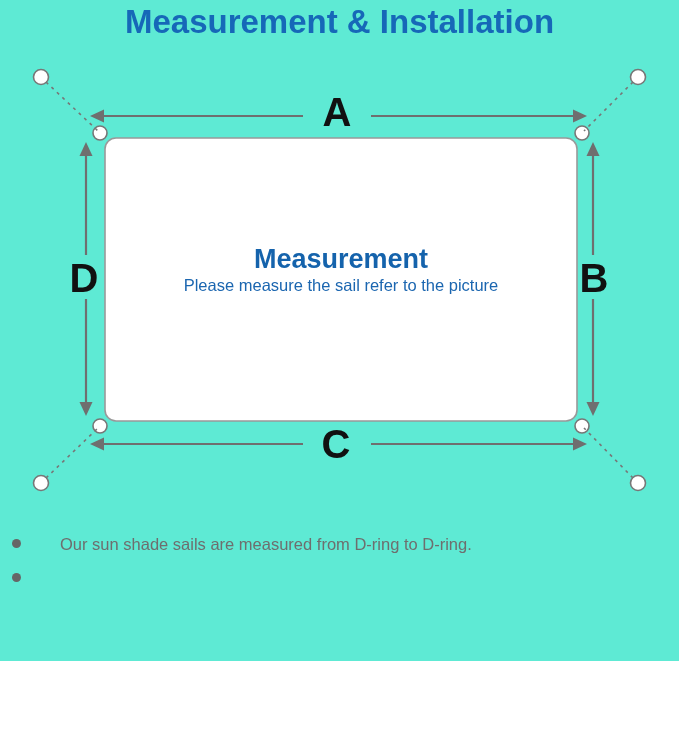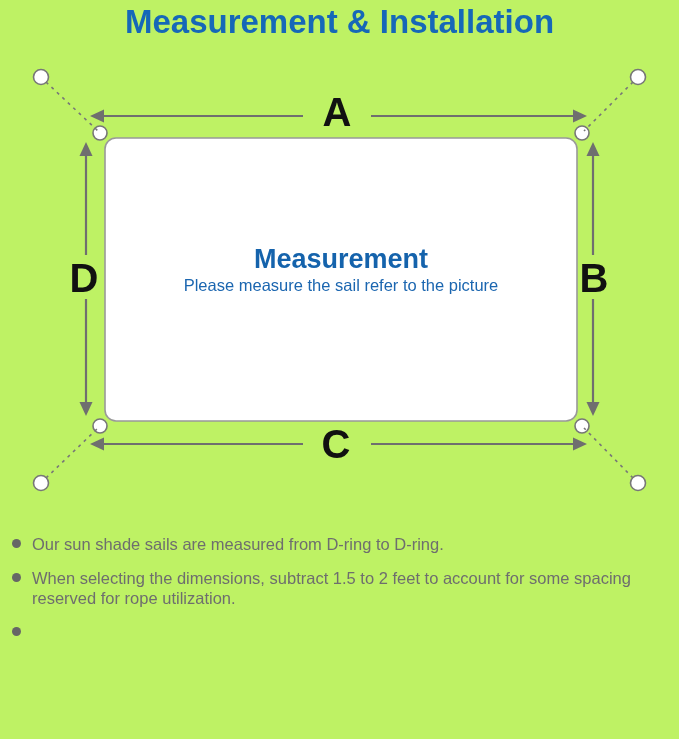--- a/index.html
+++ b/index.html
@@ -1,20 +1,20 @@
 <!DOCTYPE html>
 <html><head>
 <meta charset="utf-8">
 <style>
   html, body { margin: 0; padding: 0; background: #ffffff; }
   .page {
     position: relative;
     width: 679px;
-    height: 739px;
-    background: #bef264;
+    height: 661px;
+    background: #5eead4;
     overflow: hidden;
     font-family: "Liberation Sans", sans-serif;
   }
   .page-title {
     margin: 0;
     height: 59px;
     padding-top: 1px;
     box-sizing: border-box;
     text-align: center;
     font-size: 33px;
@@ -46,20 +46,21 @@
     margin: 0;
     padding: 15px 8px 0 12px;
   }
   .notes li {
     display: flex;
     align-items: flex-start;
     margin-bottom: 14px;
     color: #6e6e6e;
     font-size: 16.5px;
     line-height: 20px;
+    gap: 28px;
   }
   .bullet {
     width: 9px;
     height: 9px;
     border-radius: 50%;
     background: #666666;
     flex: 0 0 auto;
     margin: 5px 11px 0 0;
   }
 </style>
@@ -125,20 +126,16 @@
     <text class="center-sub" x="341" y="232" text-anchor="middle">Please measure the sail refer to the picture</text>
   </svg>
 
   <ul class="notes">
     <li>
       <span class="bullet"></span>
       <span>Our sun shade sails are measured from D-ring to D-ring.</span>
     </li>
     <li>
       <span class="bullet"></span>
-      <span>When selecting the dimensions, subtract 1.5 to 2 feet to account for some spacing reserved for rope utilization.</span>
-    </li>
-    <li>
-      <span class="bullet"></span>
     </li>
   </ul>
 
 </div>
 
 </body></html>

